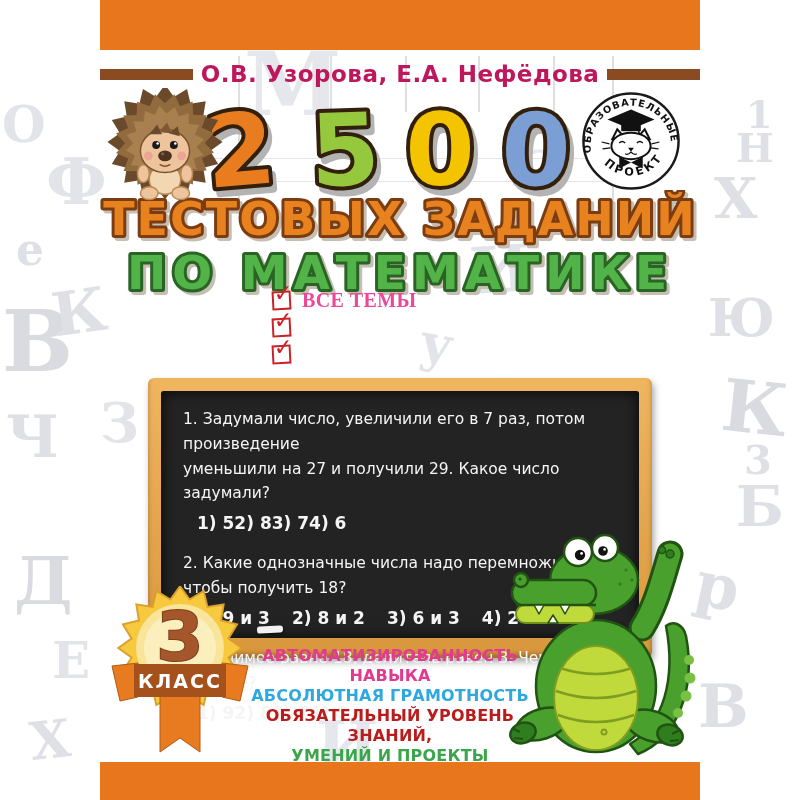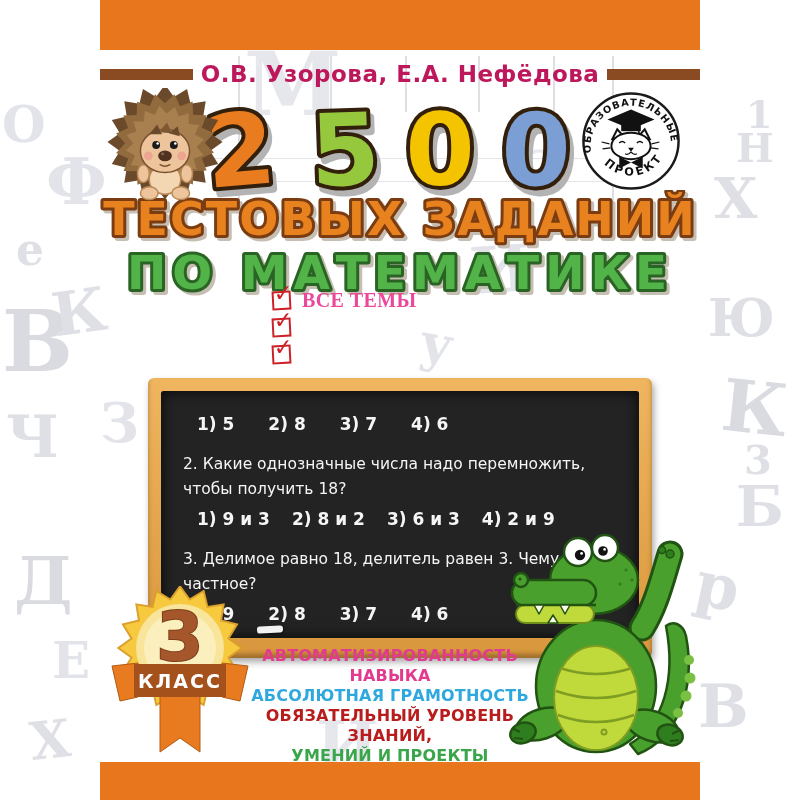--- a/index.html
+++ b/index.html
@@ -33,21 +33,21 @@
   .cb .tick{position:absolute;left:0px;top:-11px;color:#cc2127;font-size:23px;font-weight:bold;line-height:1;}
   .feature-label{font-family:"Liberation Serif",serif;font-weight:700;font-size:20px;color:#ec4899;letter-spacing:.4px;}
   
   .chalkboard{left:148px;top:378px;width:504px;height:280px;background:linear-gradient(180deg,#f0b55f,#d8973c);
     border-radius:6px;box-shadow:inset 0 -4px 5px rgba(0,0,0,.28),2px 4px 7px rgba(0,0,0,.35);z-index:2;}
   .board-inner{position:absolute;left:13px;top:13px;right:13px;bottom:20px;background:#232323;border-radius:3px;
     box-shadow:inset 0 0 14px rgba(0,0,0,.85);}
   .board-text{padding:16px 12px 0 22px;color:#f5f5f5;font-size:15.5px;line-height:1.6;}
   .problem{margin-bottom:14px;}
   .q{white-space:pre-line;}
-  .opts{display:flex;gap:34px;padding-left:14px;font-size:17px;font-weight:bold;margin-top:4px;}
+  .opts{display:flex;padding-left:14px;font-size:17px;font-weight:bold;margin-top:4px;}
   .problem:nth-child(2) .opts{gap:22px;}
   .chalk{position:absolute;left:96px;bottom:5px;width:26px;height:7px;background:#f2f2f2;border-radius:3px;
     transform:rotate(-3deg);box-shadow:1px 1px 2px rgba(0,0,0,.5);}
   
   .badge{left:110px;top:586px;width:140px;height:170px;z-index:6;}
   
   .croc{left:500px;top:528px;width:200px;height:232px;z-index:6;}
   
   .hedgehog{left:106px;top:88px;width:118px;height:118px;z-index:4;}
   .logo{left:580px;top:90px;width:102px;height:102px;z-index:4;}
@@ -197,20 +197,22 @@
     <span class="cb">
         <span class="tick">✓</span>
       </span>
   </div>
 </div>
 
 <div class="abs chalkboard">
   <div class="board-inner">
     <div class="board-text">
       <div class="problem">
+        <div class="q">1. Задумали число, увеличили его в 7 раз, потом произведение
+уменьшили на 27 и получили 29. Какое число задумали?</div>
         <div class="opts">
           <span>1) 5</span>
           <span>2) 8</span>
           <span>3) 7</span>
           <span>4) 6</span>
         </div>
       </div>
       <div class="problem">
         <div class="q">2. Какие однозначные числа надо перемножить, чтобы получить 18?</div>
         <div class="opts">

